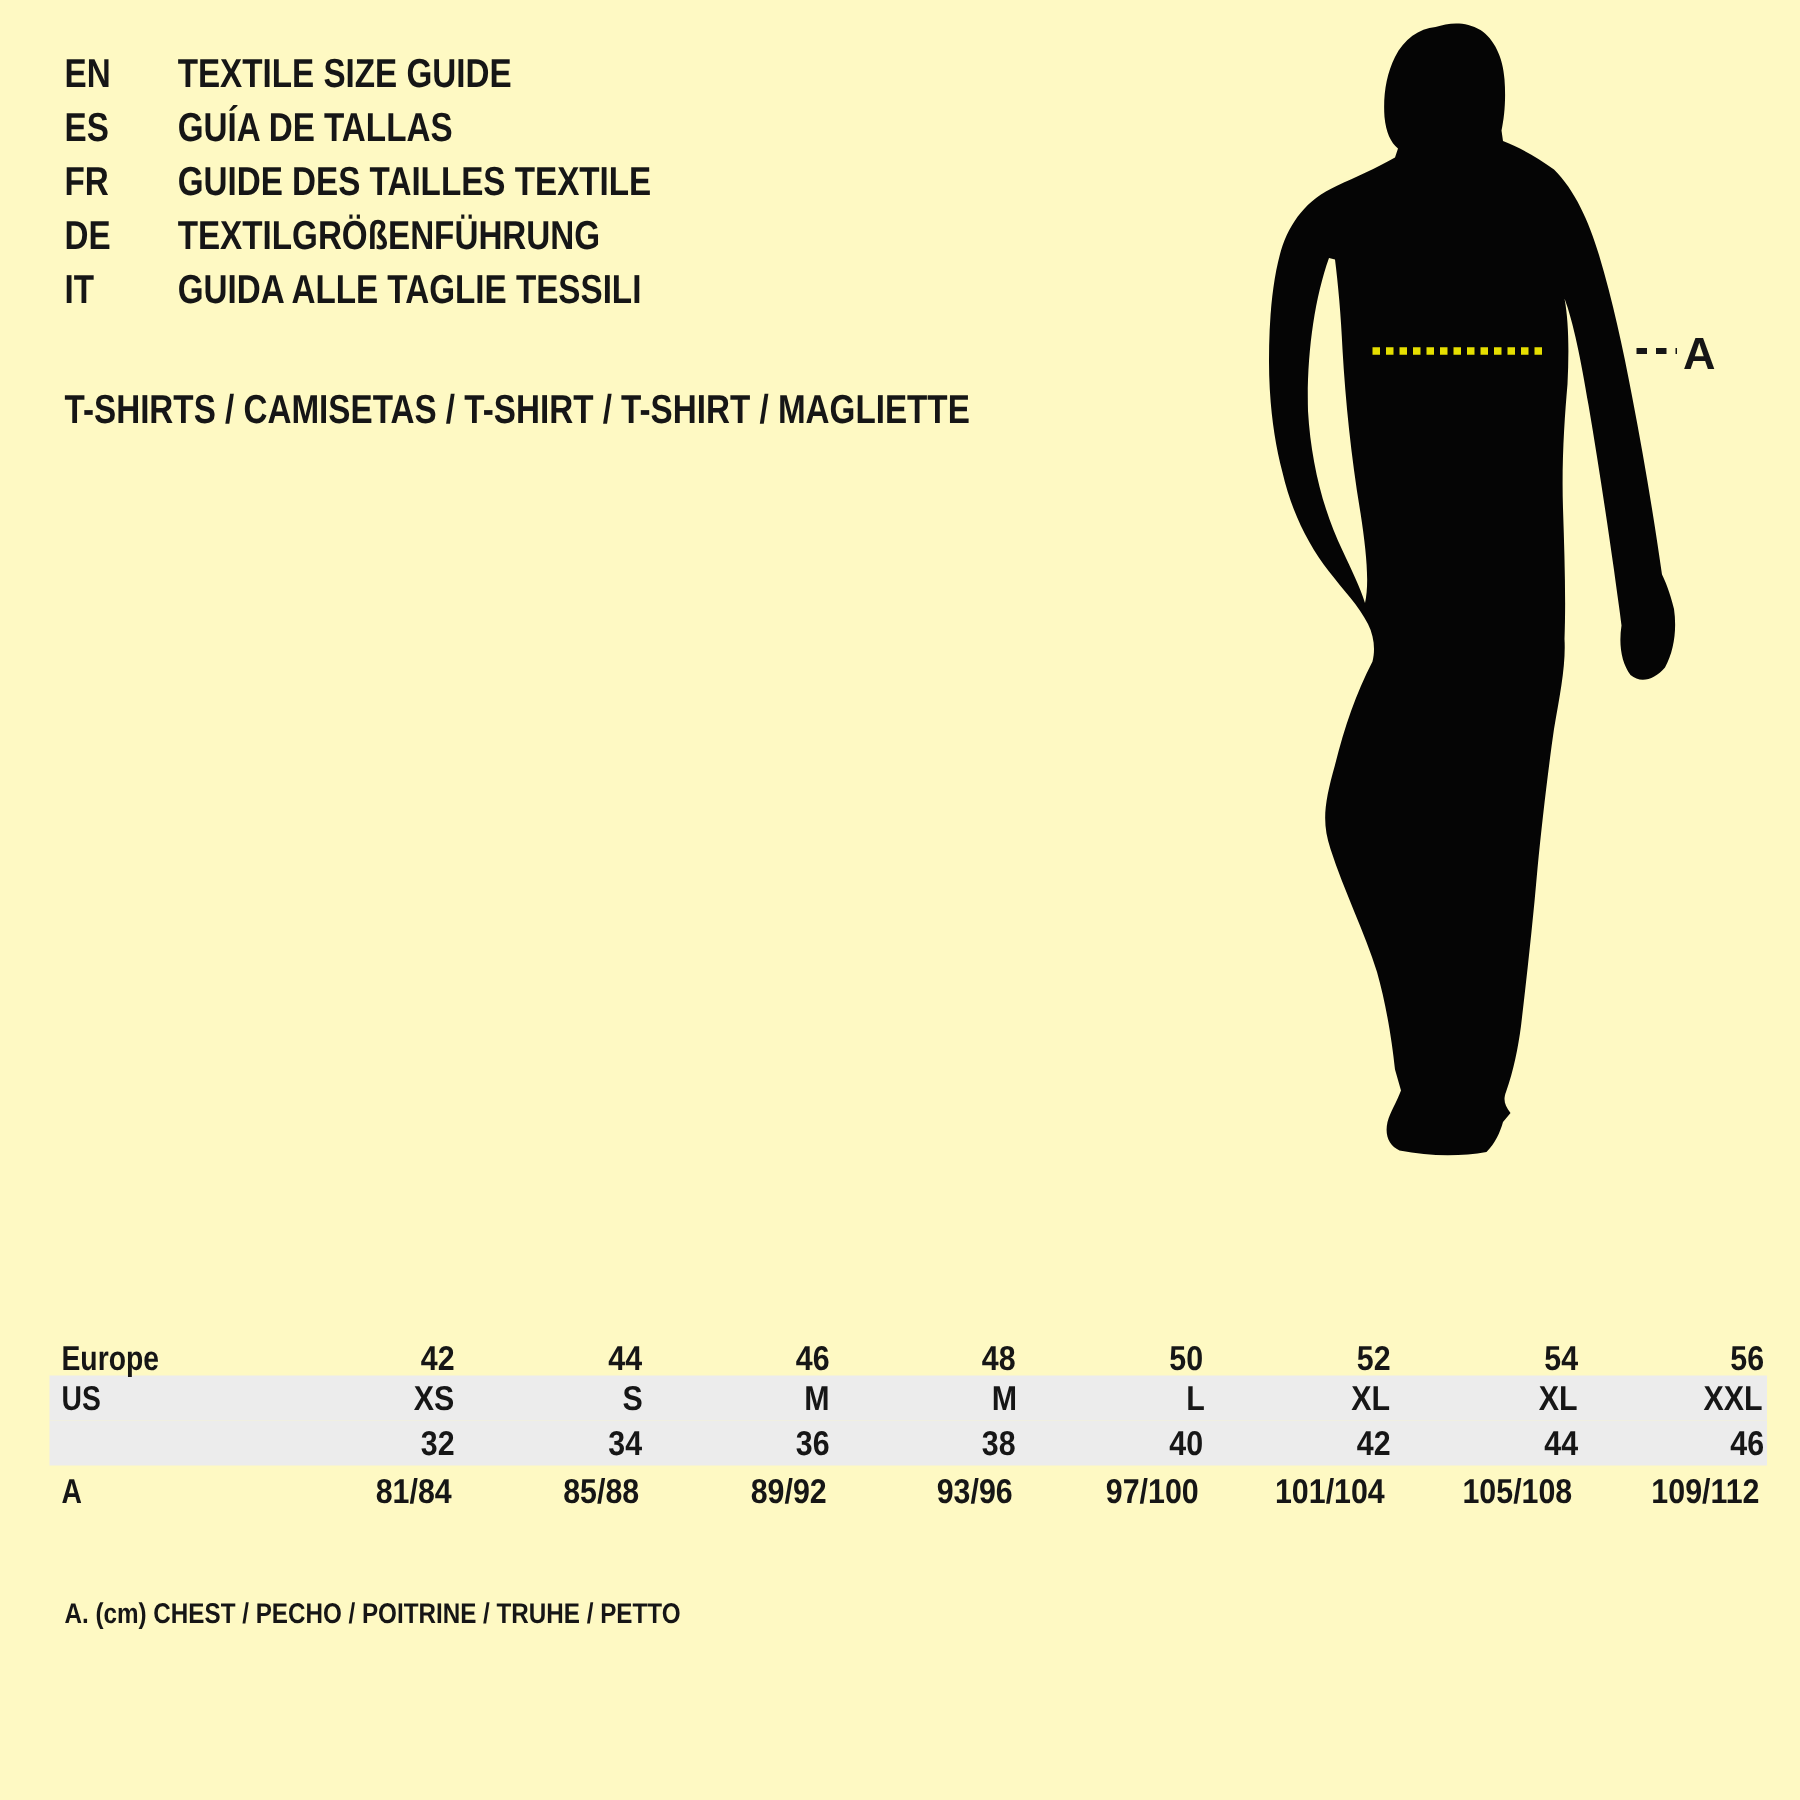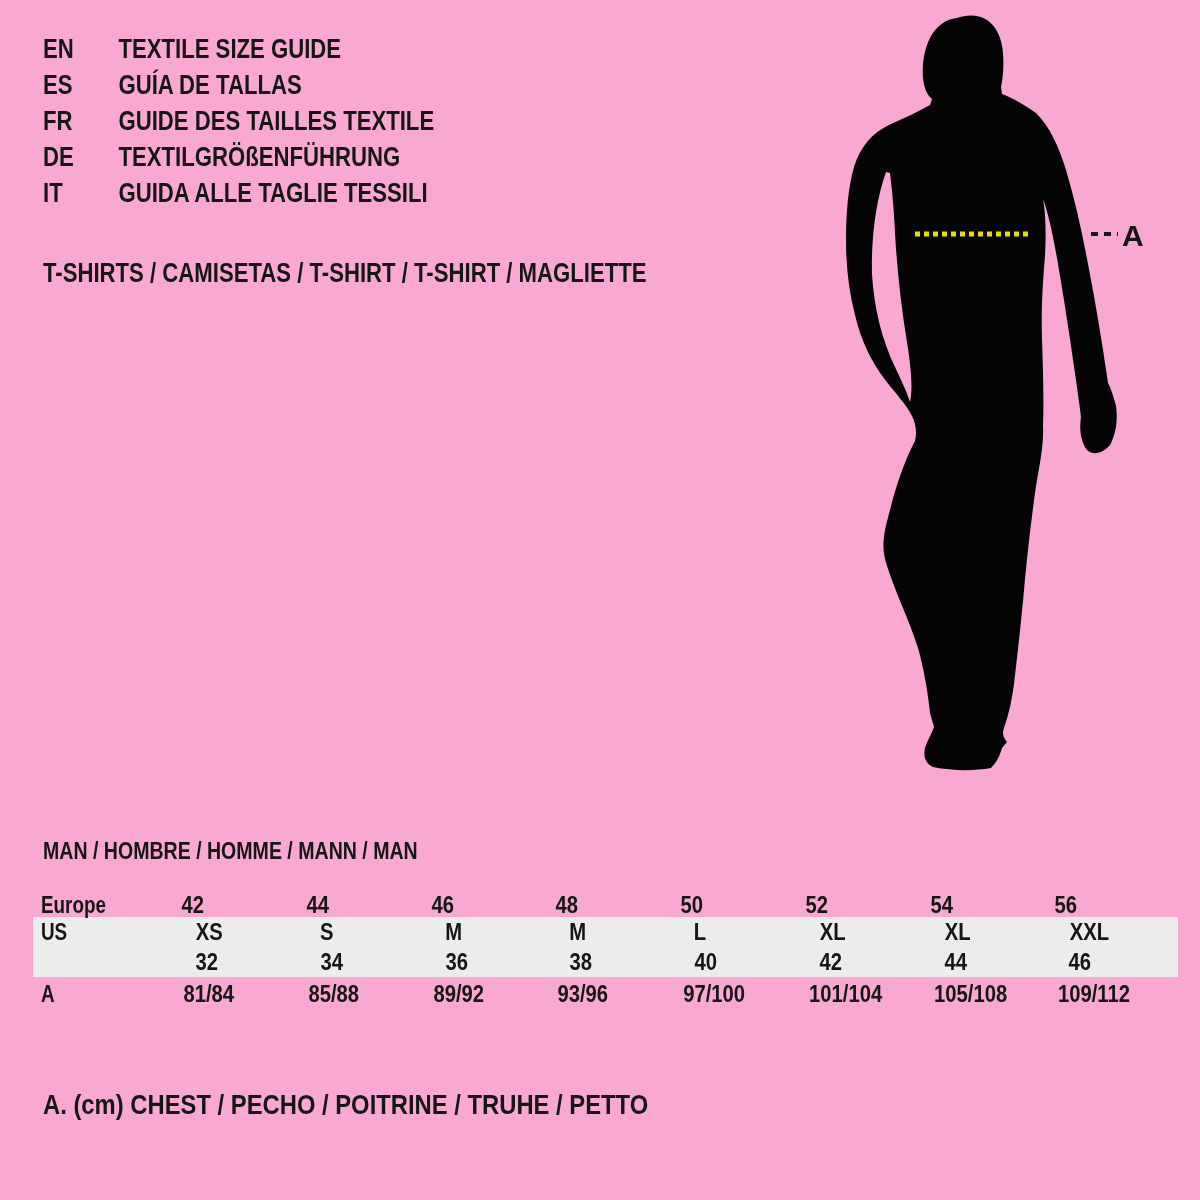--- a/index.html
+++ b/index.html
@@ -9,21 +9,21 @@
     --accent-yellow:#e5de00;
   }
   html,body{margin:0;padding:0;}
   body{
     font-family:"Liberation Sans","DejaVu Sans",sans-serif;
     background:#ffffff;
   }
   .canvas{
     position:relative;
     width:1200px;height:1200px;
-    background:#f9a8d4;
+    background:#fef9c3;
     overflow:hidden;
     color:var(--ink);
   }
   .cond{
     display:inline-block;
     transform:scaleX(0.82);
     transform-origin:0 50%;
     white-space:nowrap;
     font-weight:bold;
     letter-spacing:0px;
@@ -55,29 +55,29 @@
   .t-header{
     height:30px;background:var(--header-bg);
     display:flex;align-items:center;padding-left:8px;box-sizing:border-box;
   }
   .t-row{display:flex;align-items:center;box-sizing:border-box;}
   .t-row.band{background:var(--band-bg);}
   .t-row.h34{height:24px;}
   .t-row.h30{height:30px;gap:14px;}
   .t-row.h35{height:35px;}
   .t-label{flex:0 0 147px;padding-left:8px;box-sizing:border-box;}
-  .t-cell{flex:1 1 0;text-align:left;}
+  .t-cell{flex:1 1 0;text-align:right;}
   .t-cell .num{
     display:inline-block;transform:scaleX(0.88);transform-origin:50% 50%;
     white-space:nowrap;font-weight:bold;
   }
   
   .footnote{
-    position:absolute;left:43px;top:1092px;
-    font-size:28px;line-height:26px;font-weight:bold;
+    position:absolute;left:43px;top:1064px;
+    font-size:19px;line-height:26px;font-weight:bold;
   }
 </style>
 </head>
 <body>
 
 <div class="canvas">
 
   <div class="lang-block">
     <div class="lang-row">
       <span class="lang-code">EN</span>
@@ -159,23 +159,20 @@
       C901,380 907,392 910,402
       C913,389 911,368 907,342
       C901,306 897,268 895,233
       C894,210 892,189 890,173
       Z"></path>
     <line x1="915" y1="234" x2="1029" y2="234" stroke="#e5de00" stroke-width="5" stroke-dasharray="5 4"></line>
     <line x1="1091" y1="234" x2="1118" y2="234" stroke="#161616" stroke-width="4" stroke-dasharray="7 6"></line>
     <text x="1122" y="246" font-size="30" font-weight="bold" fill="#161616">A</text>
   </svg>
 
-  <div class="man-line">
-    <span class="cond" style="transform:scaleX(0.85)">MAN / HOMBRE / HOMME / MANN / MAN</span>
-  </div>
 
   <div class="size-table">
 
     <div class="t-row h34">
       <span class="t-label"><span class="cond">Europe</span></span>
       <span class="t-cell"><span class="num">42</span></span>
       <span class="t-cell"><span class="num">44</span></span>
       <span class="t-cell"><span class="num">46</span></span>
       <span class="t-cell"><span class="num">48</span></span>
       <span class="t-cell"><span class="num">50</span></span>

